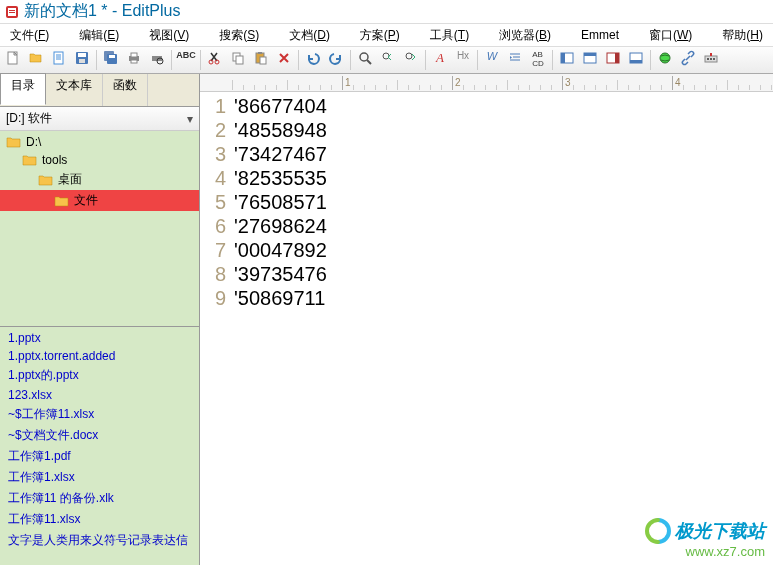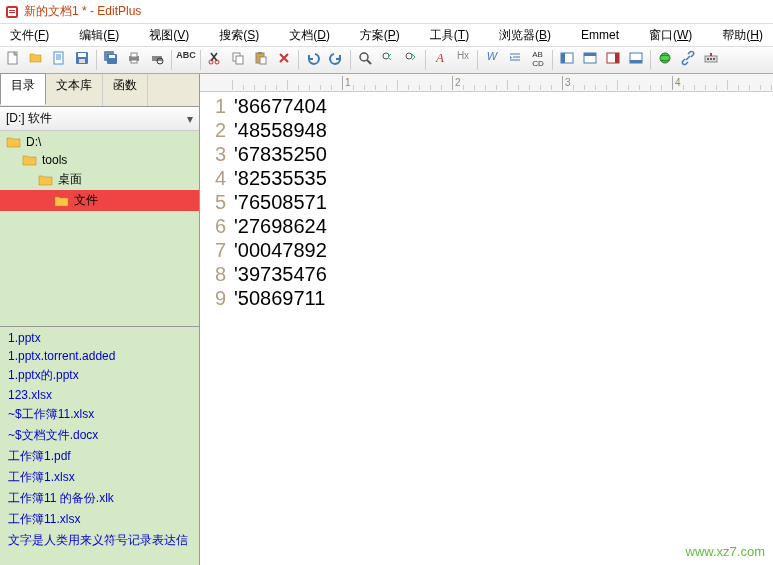--- a/index.html
+++ b/index.html
@@ -1,20 +1,20 @@
 <!DOCTYPE html>
 <html><head>
 <meta charset="utf-8">
 <style>
 * { margin: 0; padding: 0; box-sizing: border-box; font-family: "Microsoft YaHei", "SimSun", sans-serif; }
 body { width: 773px; height: 565px; background: #f0f0f0; overflow: hidden; font-size: 12px; }
 
 .titlebar { height: 24px; background: #fff; display: flex; align-items: center; padding: 0 4px; border-bottom: 1px solid #ddd; }
 .titlebar .icon { width: 16px; height: 16px; margin-right: 4px; display: inline-flex; align-items: center; justify-content: center; }
-.titlebar .title { color: #c2410c; font-size: 12px; }
+.titlebar .title { color: #0369a1; font-size: 16px; }
 
 .menubar { height: 22px; background: #fff; display: flex; align-items: center; padding: 0 4px; font-size: 12px; justify-content: space-between; }
 .menubar .menu-item { padding: 2px 6px; cursor: pointer; }
 .menubar .menu-item u { text-decoration: underline; }
 
 .toolbar { height: 28px; background: linear-gradient(#fdfdfd, #ececec); border-top: 1px solid #ddd; border-bottom: 1px solid #aaa; display: flex; align-items: center; padding: 0 2px; gap: 1px; }
 .toolbar .tbtn { width: 22px; height: 22px; display: inline-flex; align-items: flex-start; justify-content: center; cursor: pointer; border: 1px solid transparent; }
 .toolbar .sep { width: 1px; height: 20px; background: #ccc; margin: 0 2px; }
 
 .main { display: flex; height: calc(100% - 74px); }
@@ -393,26 +393,33 @@
           <div class="ln">4</div>
           <div class="ln">5</div>
           <div class="ln">6</div>
           <div class="ln">7</div>
           <div class="ln">8</div>
           <div class="ln">9</div>
         </div>
       <div class="content" id="content">
           <div class="line">'86677404</div>
           <div class="line">'48558948</div>
-          <div class="line">'67835250</div>
+          <div class="line">'73427467</div>
           <div class="line">'82535535</div>
           <div class="line">'76508571</div>
           <div class="line">'27698624</div>
           <div class="line">'00047892</div>
           <div class="line">'39735476</div>
           <div class="line">'50869711</div>
         </div>
     </div>
     <div class="watermark">
+      <div class="logo-wrap">
+        <svg width="26" height="26" viewBox="0 0 26 26">
+          <path d="M13 2 A11 11 0 0 1 24 13 A11 11 0 0 1 13 24" fill="none" stroke="#33bbee" stroke-width="4" stroke-linecap="round"></path>
+          <path d="M13 24 A11 11 0 0 1 2 13 A11 11 0 0 1 13 2" fill="none" stroke="#88cc44" stroke-width="4" stroke-linecap="round"></path>
+        </svg>
+        <span class="brand">极光下载站</span>
+      </div>
       <div class="url">www.xz7.com</div>
     </div>
   </div>
 </div>
 
 </body></html>

